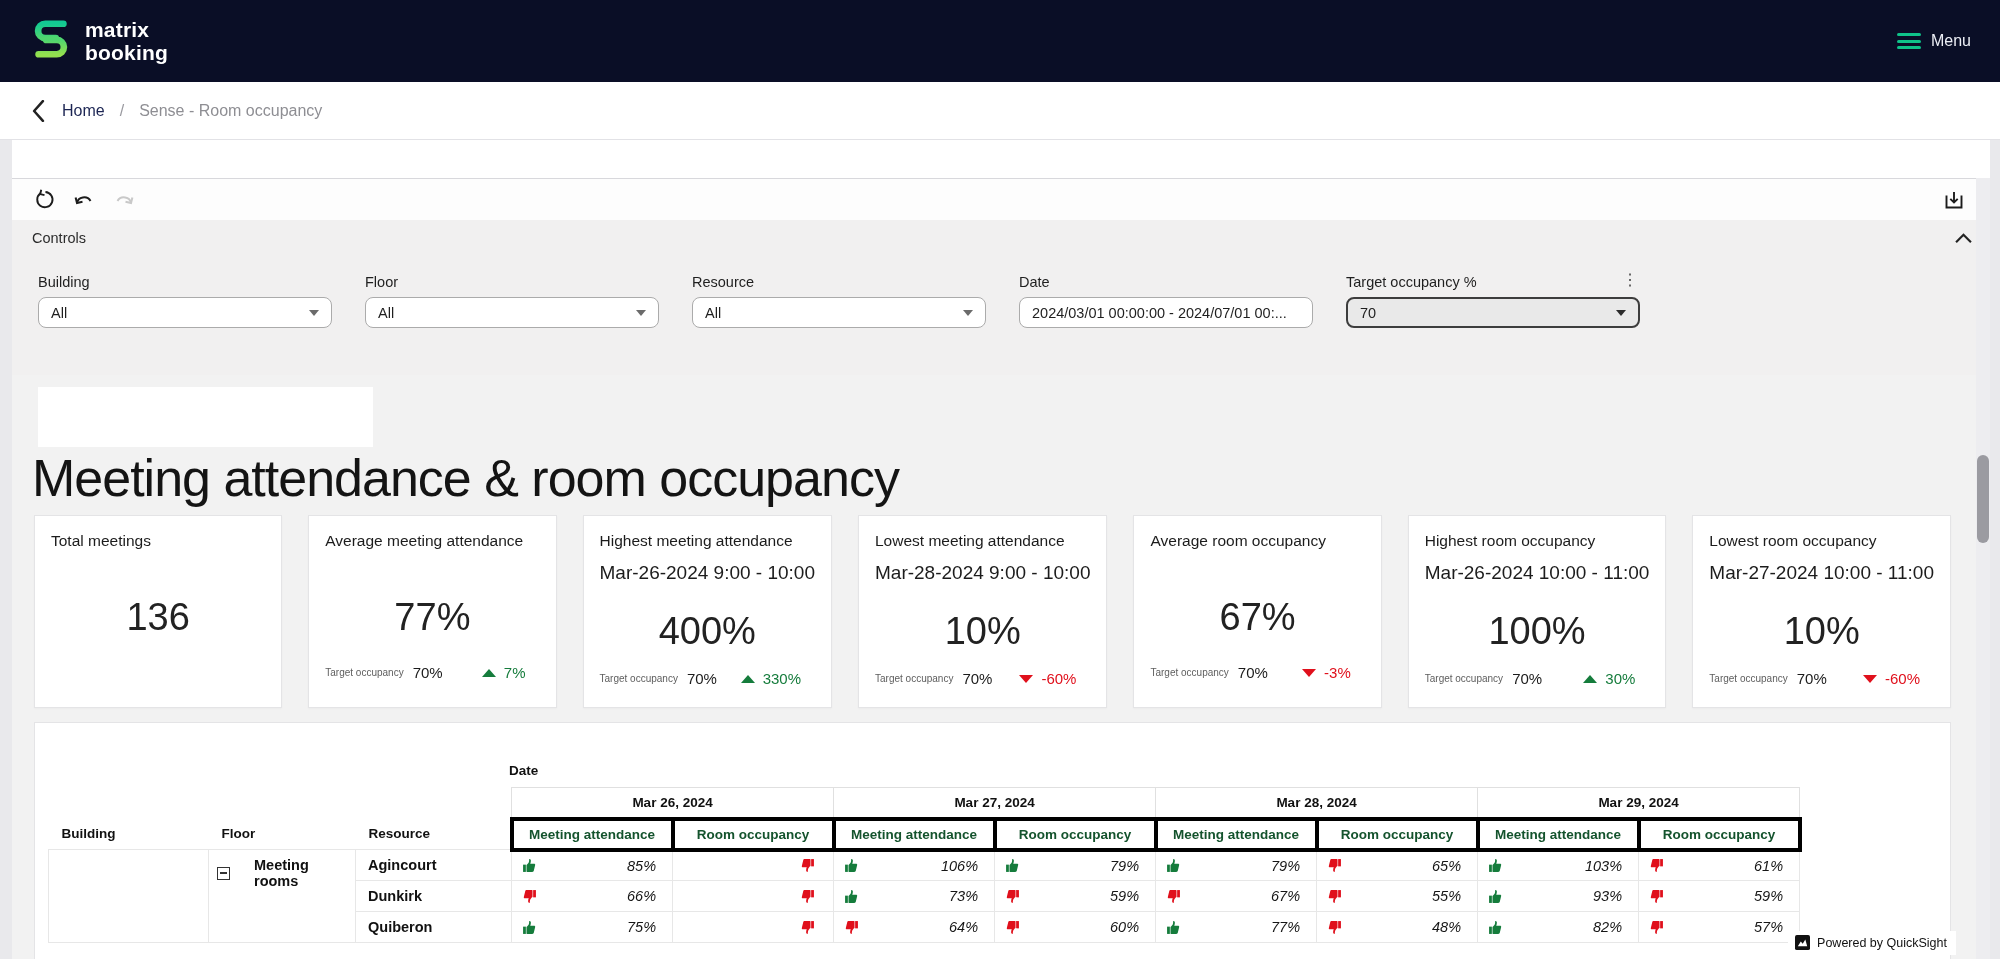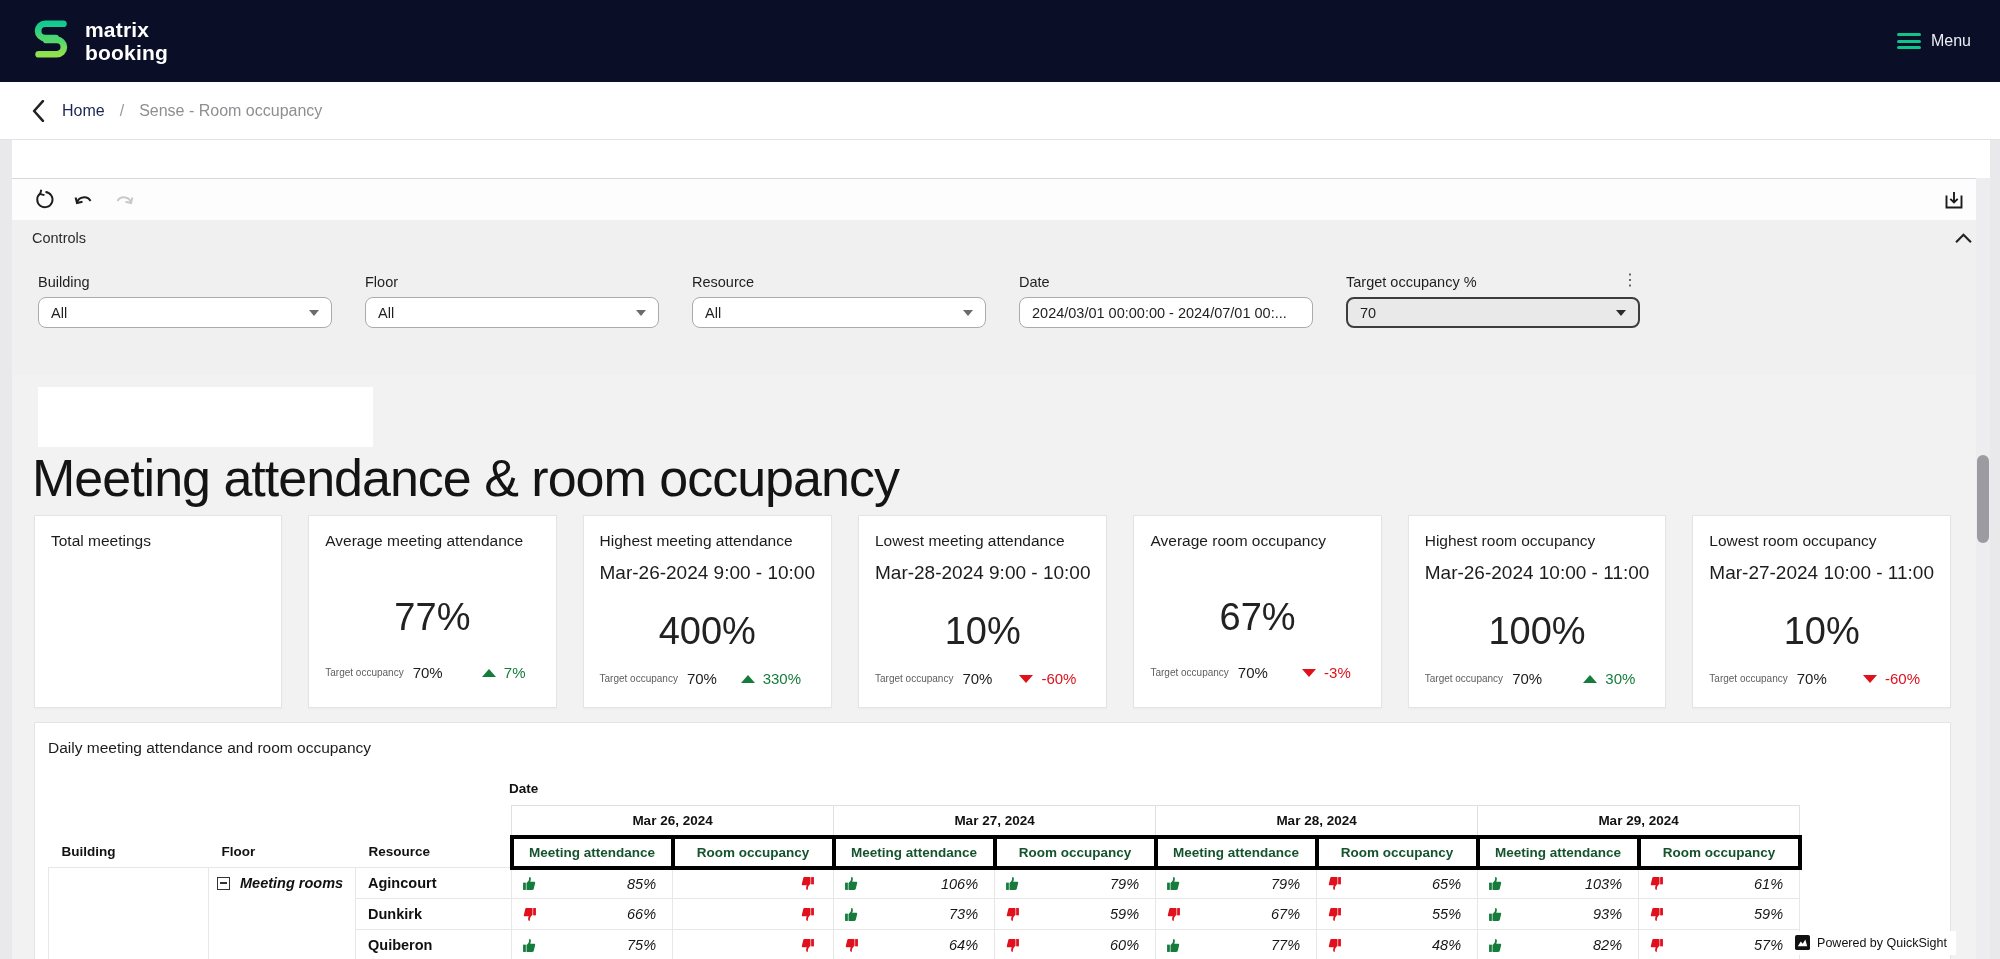--- a/index.html
+++ b/index.html
@@ -80,21 +80,21 @@
   .date-axis-label { font-size:13.5px; font-weight:700; color:#111; margin:24px 0 9px 461px; }
   table.pivot { border-collapse:collapse; table-layout:fixed; width:1751px; }
   table.pivot td, table.pivot th { height:31px; font-size:13.5px; }
   .h-blank { border:none; }
   .h-group { border:1px solid #e0e0e0; text-align:center; font-weight:700; color:#111; }
   .h-left  { border:none; text-align:left; font-weight:700; color:#111; padding-left:13px; }
   .h-metric{ border:4px solid #000000; text-align:center; font-weight:700; color:#14532d; }
   tbody td { border:1px solid #e7e7e7; }
   td.c-building { }
   td.c-floor { vertical-align:top; }
-  .floor-flex { display:flex; align-items:center; gap:10px; padding:7px 0 0 8px;font-style:italic; }
+  .floor-flex { display:flex; align-items:center; gap:24px; padding:7px 0 0 8px; }
   .minus-box { width:13px; height:13px; border:1.5px solid #333; display:flex;
     align-items:center; justify-content:center; flex:none; cursor:pointer; background:#fff; }
   .minus-box i { display:block; width:7px; height:1.5px; background:#333; }
   .floor-name, .res-name { font-weight:700; font-size:14.5px; color:#111; }
   td.c-resource { padding-left:12px; }
   .cellflex { display:flex; align-items:center; justify-content:space-between;
     padding:0 16px 0 10px; }
   .cellflex.icon-only { justify-content:flex-end; padding-right:18px; }
   .cell-val { font-size:14.5px; color:#161616;font-style:italic; }
   .thumb { flex:none; display:flex; }
@@ -232,20 +232,21 @@
       </div>
   </section>
 
   <section class="sheet">
     <div class="blank-visual"></div>
     <h1 class="page-title">Meeting attendance &amp; room occupancy</h1>
 
     <div class="kpi-row">
         <div class="kpi">
           <div class="kpi-title">Total meetings</div>
+          <div class="kpi-value">136</div>
         </div>
         <div class="kpi">
           <div class="kpi-title">Average meeting attendance</div>
           <div class="kpi-value">77%</div>
           <div class="kpi-target">
             <span class="t-label">Target occupancy</span>
             <span class="t-val">70%</span>
             <span class="t-diff up">
               <i class="tri up"></i>
               <span>7%</span>
@@ -312,21 +313,20 @@
             <span class="t-val">70%</span>
             <span class="t-diff down">
               <i class="tri down"></i>
               <span>-60%</span>
             </span>
           </div>
         </div>
       </div>
 
     <div class="table-card">
-      <div class="table-title">Daily meeting attendance and room occupancy</div>
       <div class="date-axis-label">Date</div>
       <table class="pivot">
         <colgroup>
           <col style="width:160px">
             <col style="width:147px">
             <col style="width:156px">
           <col style="width:161px">
             <col style="width:161px">
             <col style="width:161px">
             <col style="width:161px">

